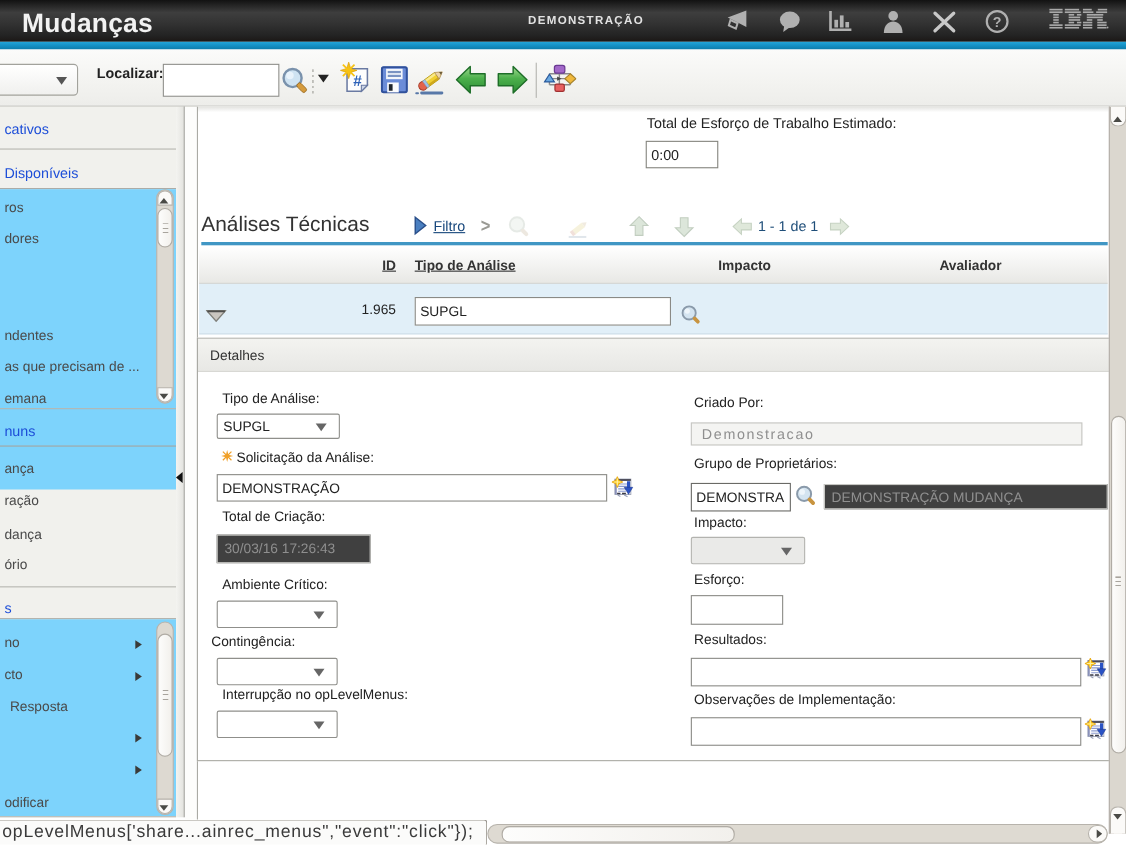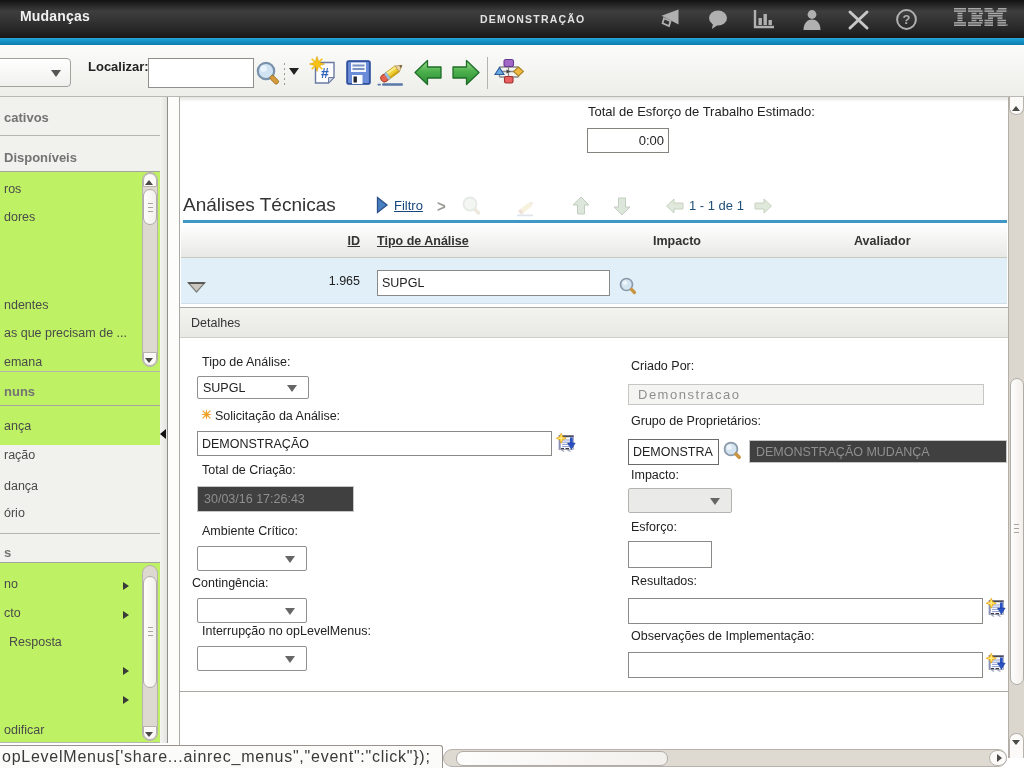--- a/index.html
+++ b/index.html
@@ -3,41 +3,41 @@
 <meta charset="utf-8">
 <style>
 * { margin:0; padding:0; box-sizing:border-box; }
 html,body { width:1024px; height:768px; overflow:hidden; font-family:"Liberation Sans", sans-serif; }
 body { position:relative; background:#fff; }
 .abs { position:absolute; }
 
 
 #topbar { left:0; top:0; width:1024px; height:38px;
   background:linear-gradient(180deg,#121212 0%,#3e3e3e 30%,#333333 55%,#232323 85%,#1b1715 100%); }
-#appname { left:20px; top:8px; font-size:14px; font-weight:bold; color:#f2f2f2; letter-spacing:0.2px; }
+#appname { left:20px; top:8px; font-size:24px; font-weight:bold; color:#f2f2f2; letter-spacing:0.2px; }
 #demolbl { left:480px; top:13px; font-size:10.5px; font-weight:bold; color:#e2e2e2; letter-spacing:1.2px; }
 #bluebar { left:0; top:38px; width:1024px; height:7px;
   background:linear-gradient(180deg,#25a5d8 0%,#1694c9 40%,#0d7cab 100%); }
 
 
 #toolbar { left:0; top:45px; width:1024px; height:52px;
   background:linear-gradient(180deg,#fbfbfa 0%,#f3f3f0 60%,#ededea 100%);
   border-bottom:1px solid #b9b9b3; }
 #tb-select { left:-34px; top:58px; width:105px; height:29px; background:linear-gradient(180deg,#ffffff,#f0f0ee); border:1px solid #a2a29c; border-radius:4px; }
 #tb-select .arr { position:absolute; right:9px; top:11px; width:0; height:0; border:5px solid transparent; border-top:7px solid #555; }
 #tb-loclbl { left:88px; top:59px; font-size:13px; font-weight:bold; color:#222; }
 #tb-input { left:148px; top:58px; width:106px; height:30px; background:#fff; border:1px solid #8f8f8b; }
 .vsep { width:1px; background:#b4b4ae; }
 
 
 #sidebar { left:0; top:97px; width:160px; height:646px; background:#f1f1ed; }
-.sb-head { position:absolute; left:0; width:160px; font-size:13px; font-weight:bold; color:#737373; padding-left:4px; }
+.sb-head { position:absolute; left:0; width:160px; font-size:13px; font-weight:normal; color:#1d4ed8; padding-left:4px; }
 .sb-item { position:absolute; left:0; width:140px; font-size:12.5px; color:#4a4a4a; padding-left:4px; }
 .sb-border { position:absolute; left:0; width:160px; height:1px; background:#b6b6b0; }
-.sb-list { position:absolute; left:0; width:160px; background:#bef264; }
+.sb-list { position:absolute; left:0; width:160px; background:#7dd3fc; }
 
 
 .sc-track { position:absolute; background:#ddd9d1; border:1px solid #b7b3ac; border-radius:8px; }
 .sc-thumb { position:absolute; background:linear-gradient(90deg,#fdfdfc,#f2f0ec); border:1px solid #b0aca5; border-radius:7px; }
 .sc-grip { position:absolute; width:5px; height:10px;
   background:repeating-linear-gradient(180deg,#a8a49d 0 1px,transparent 1px 4px); }
 .sc-stepbox { position:absolute; background:#fbfaf8; border:1px solid #b7b3ac; }
 .tri-up { position:absolute; width:0; height:0; border:4px solid transparent; border-bottom:5px solid #4a4a46; margin-left:-2px; margin-top:-2px;}
 .tri-dn { position:absolute; width:0; height:0; border:4px solid transparent; border-top:5px solid #4a4a46; margin-left:-2px;}
 .tri-rt { position:absolute; width:0; height:0; border:4px solid transparent; border-left:5px solid #4a4a46; }
@@ -291,21 +291,21 @@
   <div class="sb-border" style="top:645px;"></div>
 </div>
 <div class="abs" id="divider"></div>
 <div class="abs" id="collapse-tri"></div>
 
 <div class="abs" id="main"></div>
 <div class="abs" id="panel"></div>
 <div class="abs" id="paneltopgrad"></div>
 
 <label class="f" style="left:588px; top:104px; font-size:13px;">Total de Esforço de Trabalho Estimado:</label>
-<div class="inp" style="left:587px; top:128px; width:82px; height:25px; border-color:#84847e; text-align:right; font-size:13px;">0:00</div>
+<div class="inp" style="left:587px; top:128px; width:66px; height:25px; border-color:#84847e; text-align:left; font-size:13px;">0:00</div>
 
 <div class="abs" id="sec-title">Análises Técnicas</div>
 
 <svg class="abs" style="left:376px; top:196px;" width="13" height="18" viewBox="0 0 13 18">
   <path d="M1.5 1.5 L11 9 L1.5 16.5 Z" fill="#4a7fc0" stroke="#2a4f8a" stroke-width="1.3"></path>
 </svg>
 <a class="abs" style="left:394px; top:198px; font-size:13px; color:#17477c; text-decoration:underline; font-family:'Liberation Sans';">Filtro</a>
 <span class="abs" style="left:437px; top:197px; font-size:15px; color:#9a9a94; font-weight:bold; transform:scaleY(1.15);">&gt;</span>
 
 <svg class="abs" style="left:461px; top:195px;" width="22" height="22" viewBox="0 0 22 22" opacity="0.35">
@@ -369,21 +369,21 @@
 <svg class="abs" style="left:201px; top:409px;" width="11" height="11" viewBox="0 0 11 11">
   <path d="M5.5 0 L6.6 4.4 L11 5.5 L6.6 6.6 L5.5 11 L4.4 6.6 L0 5.5 L4.4 4.4 Z" fill="#f0a028"></path>
   <path d="M1.6 1.6 L9.4 9.4 M9.4 1.6 L1.6 9.4" stroke="#f0a028" stroke-width="1.1"></path>
 </svg>
 <label class="f" style="left:215px; top:409px;">Solicitação da Análise:</label>
 <div class="inp" style="left:197px; top:431px; width:355px; height:25px;">DEMONSTRAÇÃO</div>
 <svg class="abs ldicon" style="left:556px; top:433px;" width="22" height="22" viewBox="0 0 22 22">
     <use href="#ldesc"></use>
   </svg>
 <label class="f" style="left:202px; top:463px;">Total de Criação:</label>
-<div class="ro" style="left:197px; top:486px; width:157px; height:26px; line-height:25px;">30/03/16 17:26:43</div>
+<div class="ro" style="left:197px; top:486px; width:140px; height:26px; line-height:25px;">30/03/16 17:26:43</div>
 <label class="f" style="left:202px; top:524px;">Ambiente Crítico:</label>
 <div class="sel" style="left:197px; top:546px; width:110px; height:25px;">
     <span class="arr"></span>
   </div>
 <label class="f" style="left:192px; top:576px;">Contingência:</label>
 <div class="sel" style="left:197px; top:598px; width:110px; height:25px;">
     <span class="arr"></span>
   </div>
 <label class="f" style="left:202px; top:624px;">Interrupção no opLevelMenus:</label>
 <div class="sel" style="left:197px; top:646px; width:110px; height:25px;">

